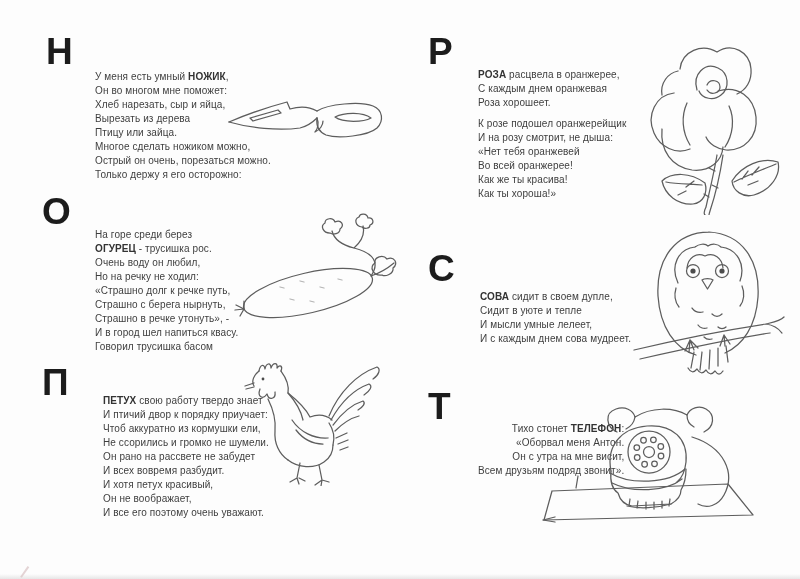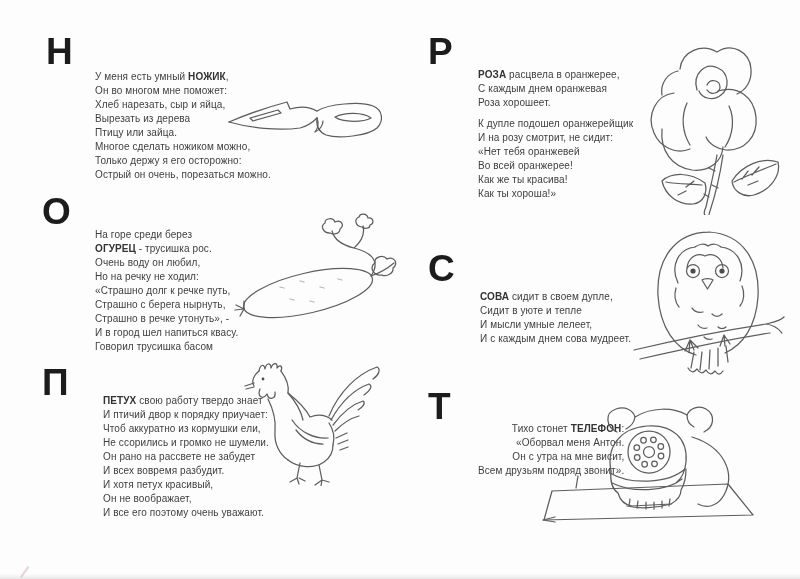--- a/index.html
+++ b/index.html
@@ -32,22 +32,22 @@
 <div class="scan">
 
   <div class="letter" style="left:46px;top:33px;">Н</div>
   <div class="poem" style="left:95px;top:70px;">
       <div class="poem-line"><span>У меня есть умный </span><span class="bold">НОЖИК</span><span>,</span></div>
       <div class="poem-line"><span>Он во многом мне поможет:</span></div>
       <div class="poem-line"><span>Хлеб нарезать, сыр и яйца,</span></div>
       <div class="poem-line"><span>Вырезать из дерева</span></div>
       <div class="poem-line"><span>Птицу или зайца.</span></div>
       <div class="poem-line"><span>Многое сделать ножиком можно,</span></div>
+      <div class="poem-line"><span>Острый он очень, порезаться можно.</span></div>
       <div class="poem-line"><span>Только держу я его осторожно:</span></div>
-      <div class="poem-line"><span>Острый он очень, порезаться можно.</span></div>
     </div>
   <svg class="drawing" style="left:222px;top:80px;" width="165" height="68" viewBox="0 0 165 68">
     <g fill="none" stroke="#5d5d5d" stroke-width="1.25" stroke-linecap="round" stroke-linejoin="round">
       <path d="M7,42 C28,33 50,26 65,22 L68,29 C78,26 88,27 95,31"></path>
       <path d="M7,42 C28,48 56,51 78,48 C86,46 91,42 95,38"></path>
       <path d="M95,31 C106,24 138,21 151,26 C161,30 162,41 155,48 C146,56 116,59 104,55 C97,52 94,46 95,38"></path>
       <path d="M95,38 C97,43 96,49 93,52 C98,50 101,45 101,41"></path>
       <path d="M28,38 L56,30 L59,33 L31,41 Z"></path>
       <path d="M113,37 C123,32 141,32 149,38 C142,42 121,43 113,37 Z"></path>
     </g>
@@ -112,22 +112,22 @@
   </svg>
 
   <div class="pagenum" style="left:203px;top:528px;">26</div>
 
   <div class="letter" style="left:428px;top:33px;">Р</div>
   <div class="poem" style="left:478px;top:68px;">
       <div class="poem-line"><span class="bold">РОЗА</span><span> расцвела в оранжерее,</span></div>
       <div class="poem-line"><span>С каждым днем оранжевая</span></div>
       <div class="poem-line"><span>Роза хорошеет.</span></div>
       <div class="poem-line blank"></div>
-      <div class="poem-line"><span>К дупле подошел оранжерейщик</span></div>
-      <div class="poem-line"><span>И на розу смотрит, не сидит:</span></div>
+      <div class="poem-line"><span>К розе подошел оранжерейщик</span></div>
+      <div class="poem-line"><span>И на розу смотрит, не дыша:</span></div>
       <div class="poem-line"><span>«Нет тебя оранжевей</span></div>
       <div class="poem-line"><span>Во всей оранжерее!</span></div>
       <div class="poem-line"><span>Как же ты красива!</span></div>
       <div class="poem-line"><span>Как ты хороша!»</span></div>
     </div>
   <svg class="drawing" style="left:620px;top:33px;" width="170" height="182" viewBox="0 0 170 182">
     <g fill="none" stroke="#5d5d5d" stroke-width="1.25" stroke-linecap="round" stroke-linejoin="round">
       <path d="M54,60 C36,62 26,82 34,100 C40,114 56,122 70,116"></path>
       <path d="M42,96 C40,118 52,134 72,137 C90,139 102,128 103,114"></path>
       <path d="M98,58 C118,52 134,64 136,84 C138,104 124,118 106,117 C97,116 89,111 86,104"></path>

